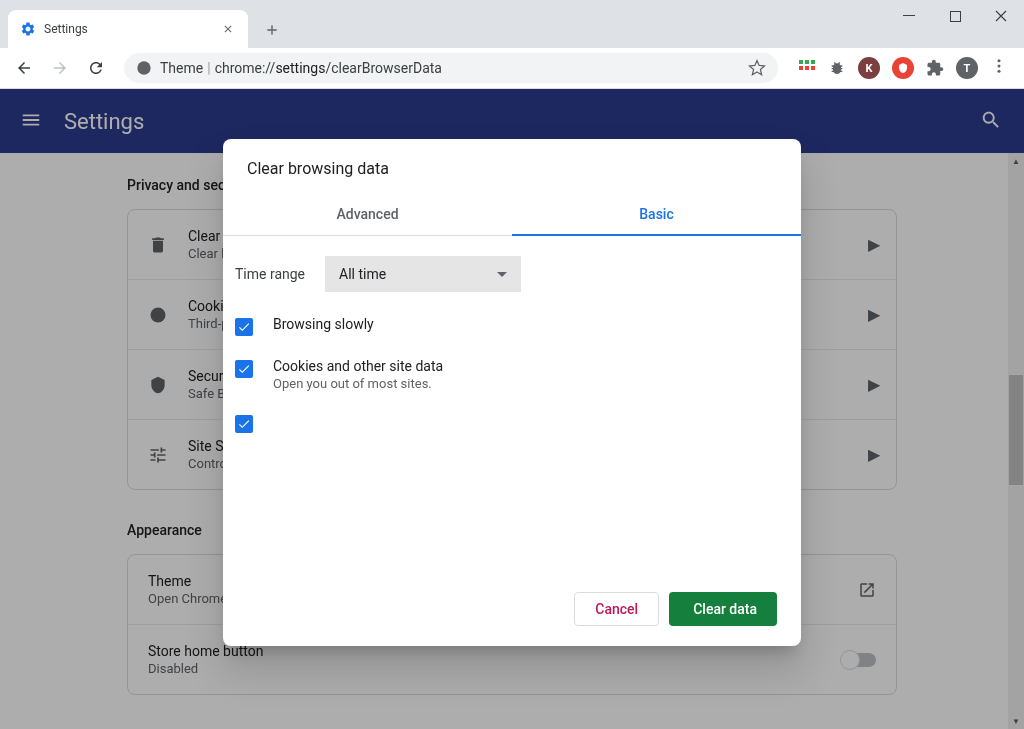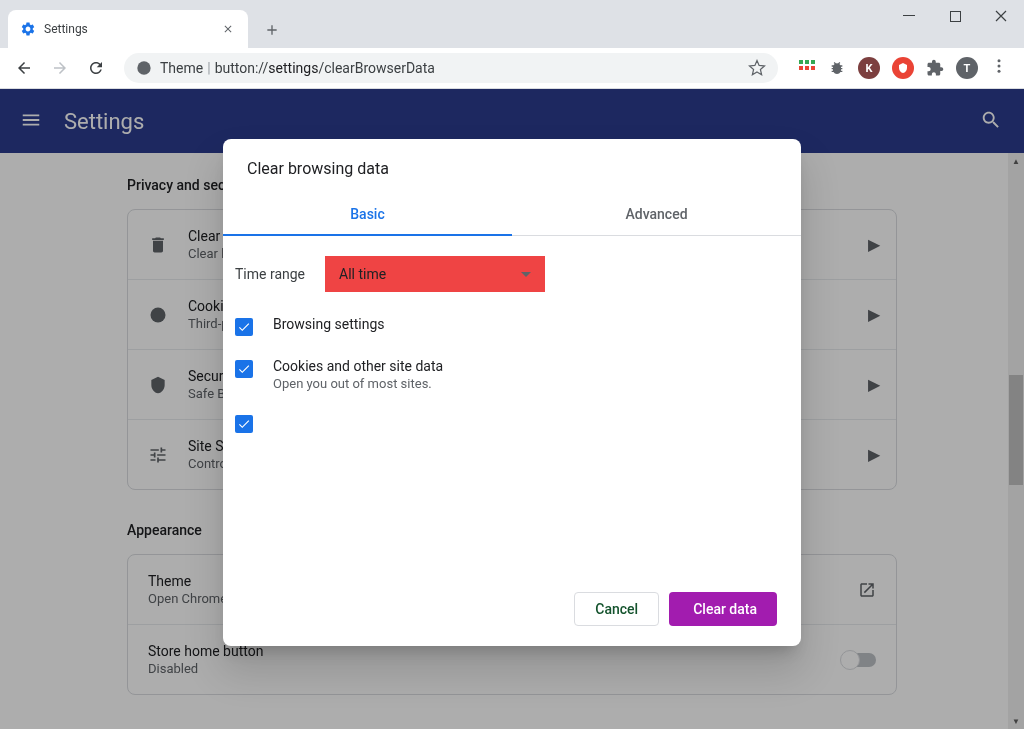--- a/index.html
+++ b/index.html
@@ -54,30 +54,30 @@
 
 .scrim { position: absolute; inset: 0; background: rgba(0,0,0,0.32); }
 .dialog { position: absolute; top: 50px; left: 50%; transform: translateX(-50%); width: 578px; background: #fff; border-radius: 8px; box-shadow: 0 11px 15px -7px rgba(0,0,0,0.2), 0 24px 38px 3px rgba(0,0,0,0.14); }
 .dialog-title { font-size: 16px; color: #202124; padding: 20px 24px 16px; }
 .tabs { display: flex; border-bottom: 1px solid #dadce0; }
 .dtab { flex: 1; text-align: center; padding: 12px 0; font-size: 14px; font-weight: 500; color: #5f6368; cursor: pointer; }
 .dtab.active { color: #1a73e8; border-bottom: 2px solid #1a73e8; margin-bottom: -1px; }
 .dialog-body { padding: 20px 12px; min-height: 340px; }
 .time-row { display: flex; align-items: center; gap: 20px; margin-bottom: 24px; }
 .time-label { font-size: 14px; color: #3c4043; }
-.select { background: #ef4444; border-radius: 0; padding: 10px 14px; width: 220px; display: flex; align-items: center; justify-content: space-between; font-size: 14px; color: #202124; cursor: pointer; }
+.select { background: #e5e5e5; border-radius: 0; padding: 10px 14px; width: 196px; display: flex; align-items: center; justify-content: space-between; font-size: 14px; color: #202124; cursor: pointer; }
 .select-arrow { border-top: 5px solid #5f6368; border-left: 5px solid transparent; border-right: 5px solid transparent; }
 .check-row { display: flex; gap: 20px; margin-bottom: 22px; }
 .checkbox { width: 18px; height: 18px; background: #1a73e8; border-radius: 2px; display: flex; align-items: center; justify-content: center; flex-shrink: 0; margin-top: 2px; cursor: pointer; }
 .check-text .row-title { font-size: 14px; }
 .check-text .row-sub { font-size: 13px; margin-top: 2px; }
 .dialog-actions { display: flex; justify-content: flex-end; gap: 10px; padding: 16px 24px 20px; }
 .btn { padding: 8px 20px; border-radius: 4px; font-size: 14px; font-weight: 500; cursor: pointer; border: none; }
-.btn-outline { background: #fff; color: #14532d; border: 1px solid #dadce0; }
-.btn-primary { background: #a21caf; color: #fff; padding-left: 24px; }
+.btn-outline { background: #fff; color: #be185d; border: 1px solid #dadce0; }
+.btn-primary { background: #15803d; color: #fff; padding-left: 24px; }
 
 .vscroll { position: absolute; right: 0; top: 0; bottom: 0; width: 16px; background: #f1f1f1; }
 .vscroll-thumb { position: absolute; right: 1px; width: 14px; background: #c1c1c1; height: 110px; top: 222px; }
 .vscroll-arrow { position: absolute; width: 16px; height: 16px; display: flex; align-items: center; justify-content: center; font-size: 8px; color: #606060;}
 </style>
 </head>
 <body>
 
 <div class="titlebar">
   <div class="tab">
@@ -131,21 +131,21 @@
   <div class="nav-btn">
       <svg width="18" height="18" viewBox="0 0 24 24" fill="#3c4043">
         <path d="M17.65 6.35C16.2 4.9 14.21 4 12 4c-4.42 0-7.99 3.58-7.99 8s3.57 8 7.99 8c3.73 0 6.84-2.55 7.73-6h-2.08c-0.82 2.33-3.04 4-5.65 4-3.31 0-6-2.69-6-6s2.69-6 6-6c1.66 0 3.14 0.69 4.22 1.78L13 11h7V4l-2.35 2.35z"></path>
       </svg>
     </div>
   <div class="omnibox">
     <span class="omnibox-icon"><svg viewBox="0 0 24 24" width="16" height="16" fill="#5f6368">
           <circle cx="12" cy="12" r="10"></circle>
         </svg></span>
     <span class="omnibox-text">
-      <span>Theme</span><span class="omnibox-sep">|</span><span>button://</span><span class="bold">settings</span><span>/clearBrowserData</span>
+      <span>Theme</span><span class="omnibox-sep">|</span><span>chrome://</span><span class="bold">settings</span><span>/clearBrowserData</span>
     </span>
     <span class="omnibox-star"><svg viewBox="0 0 24 24" width="18" height="18" fill="none" stroke="#5f6368" stroke-width="1.6">
           <path d="M12 17.27L18.18 21l-1.64-7.03L22 9.24l-7.19-.61L12 2 9.19 8.63 2 9.24l5.46 4.73L5.82 21z"></path>
         </svg></span>
   </div>
   <div class="ext-icons">
     <div class="ext-icon">
         <svg width="16" height="16" viewBox="0 0 16 16">
           <rect x="0" y="0" width="4" height="4" fill="#34a853"></rect>
           <rect x="6" y="0" width="4" height="4" fill="#34a853"></rect>
@@ -267,39 +267,39 @@
       <div class="vscroll-thumb"></div>
       <div class="vscroll-arrow" style="bottom:0">▼</div>
     </div>
   </div>
 
   <div class="scrim"></div>
 
   <div class="dialog">
     <div class="dialog-title">Clear browsing data</div>
     <div class="tabs">
+      <div class="dtab">Advanced</div>
       <div class="dtab active">Basic</div>
-      <div class="dtab">Advanced</div>
     </div>
     <div class="dialog-body">
       <div class="time-row">
         <span class="time-label">Time range</span>
         <div class="select">
           <span>All time</span>
           <span class="select-arrow"></span>
         </div>
       </div>
       <div class="check-row">
         <div class="checkbox">
             <svg width="14" height="14" viewBox="0 0 24 24" fill="#fff">
               <path d="M9 16.17L4.83 12l-1.42 1.41L9 19 21 7l-1.41-1.41z"></path>
             </svg>
           </div>
         <div class="check-text">
-            <div class="row-title">Browsing settings</div>
+            <div class="row-title">Browsing slowly</div>
           </div>
       </div>
       <div class="check-row">
         <div class="checkbox">
             <svg width="14" height="14" viewBox="0 0 24 24" fill="#fff">
               <path d="M9 16.17L4.83 12l-1.42 1.41L9 19 21 7l-1.41-1.41z"></path>
             </svg>
           </div>
         <div class="check-text">
             <div class="row-title">Cookies and other site data</div>

